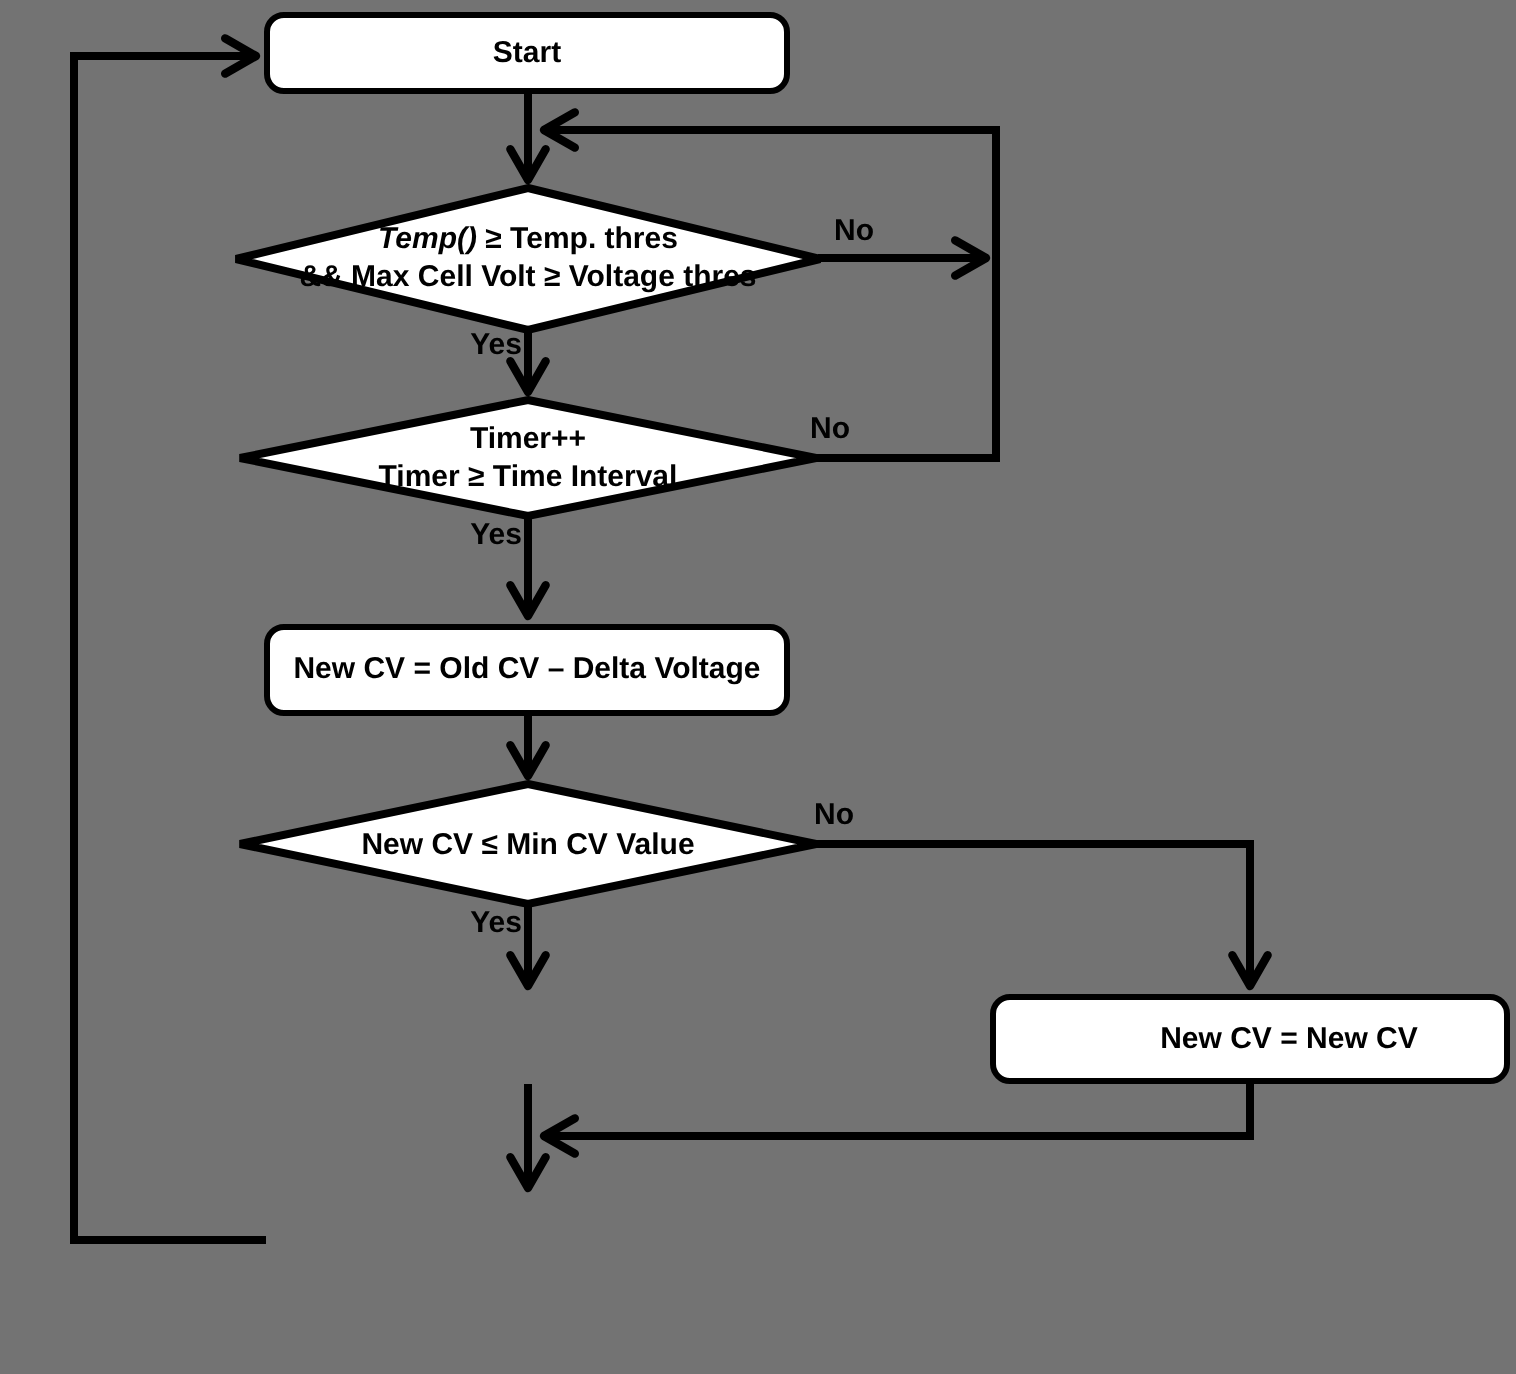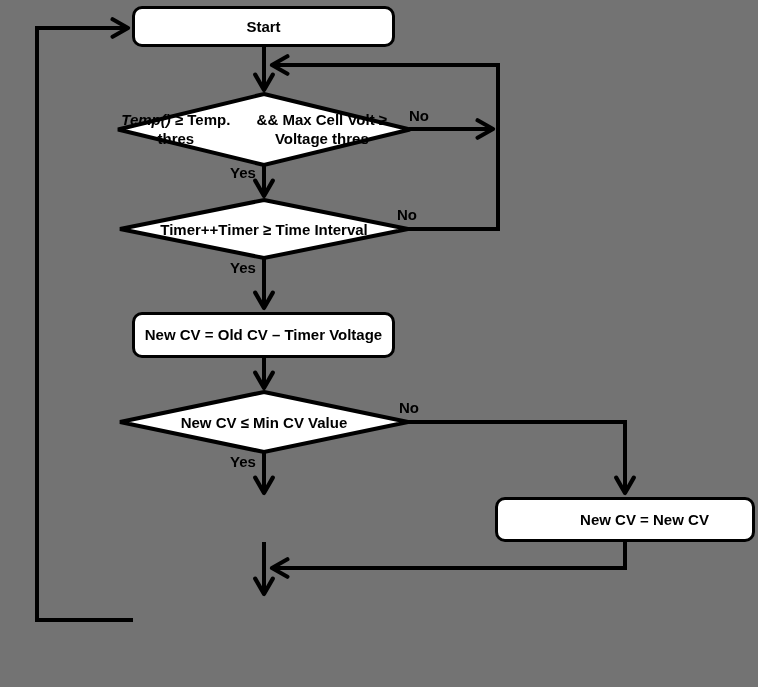--- a/index.html
+++ b/index.html
@@ -23,31 +23,32 @@
     align-items: center;
     justify-content: center;
     font-size: 15px;
     text-align: center;
     line-height: 18px;
     padding: 2px 6px;
   }
   .dtext {
     position: absolute;
     display: flex;
-    flex-direction: row;
+    flex-direction: column;
     align-items: center;
     justify-content: center;
     font-size: 15px;
     line-height: 19px;
     text-align: center;
     pointer-events: none;
   }
   .elabel {
     position: absolute;
     width: 36px;
+    text-align: center;
     font-size: 15px;
     line-height: 17px;
   }
   .it { font-style: italic; }
 </style>
 </head>
 <body>
 
 <div class="canvas">
 
@@ -88,21 +89,21 @@
       <polygon points="264,200 408,229 264,258 120,229"></polygon>
       <polygon points="264,392 408,422 264,452 120,422"></polygon>
     </g>
   </svg>
 
   <div class="node" style="left:132px; top:6px; width:263px; height:41px;">
     <span>Start</span>
   </div>
 
   <div class="node" style="left:132px; top:312px; width:263px; height:46px;">
-    <span>New CV = Old CV – Timer Voltage</span>
+    <span>New CV = Old CV – Delta Voltage</span>
   </div>
 
 
   <div class="node" style="left:495px; top:497px; width:260px; height:45px;padding-left:45px;">
     <span>New CV = New CV</span>
   </div>
 
 
   <div class="dtext" style="left:118px; top:96px; width:292px; height:66px;">
     <div><span class="it">Temp()</span><span> ≥ Temp. thres</span></div>

